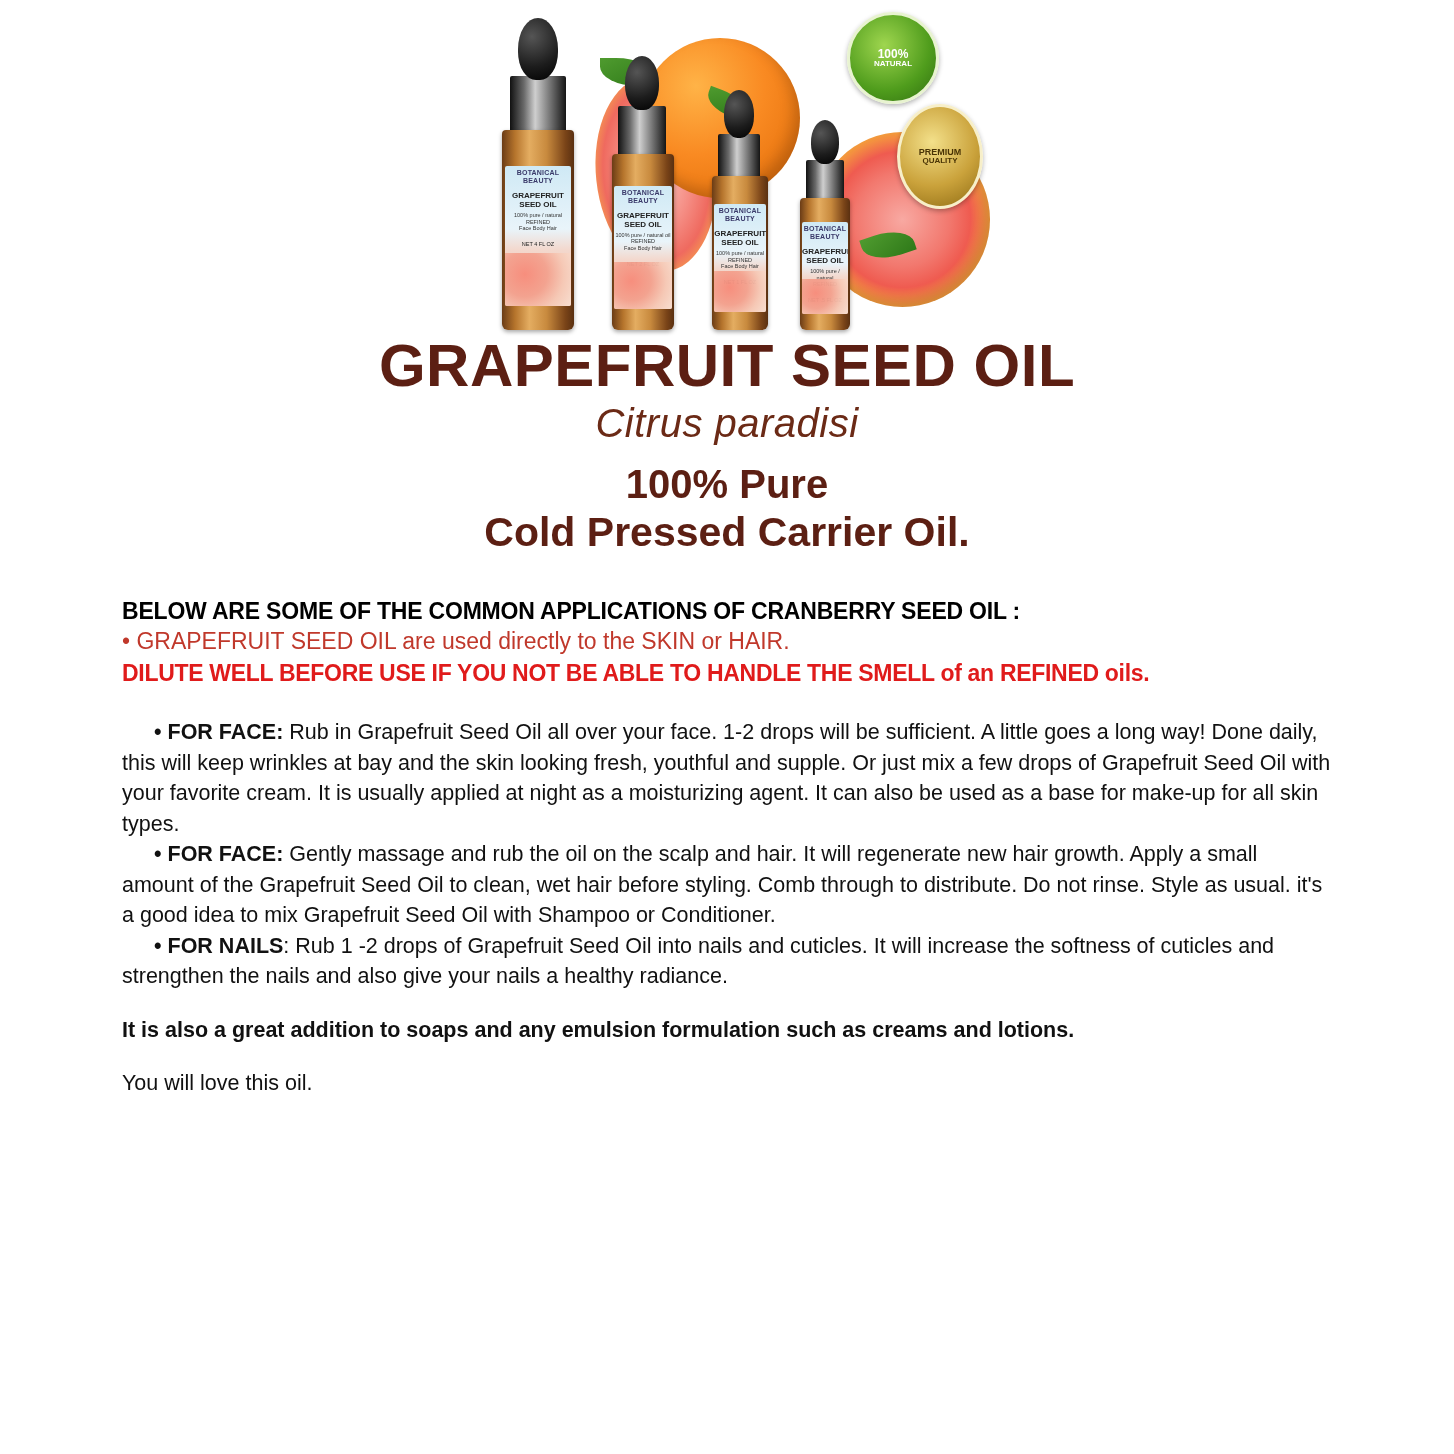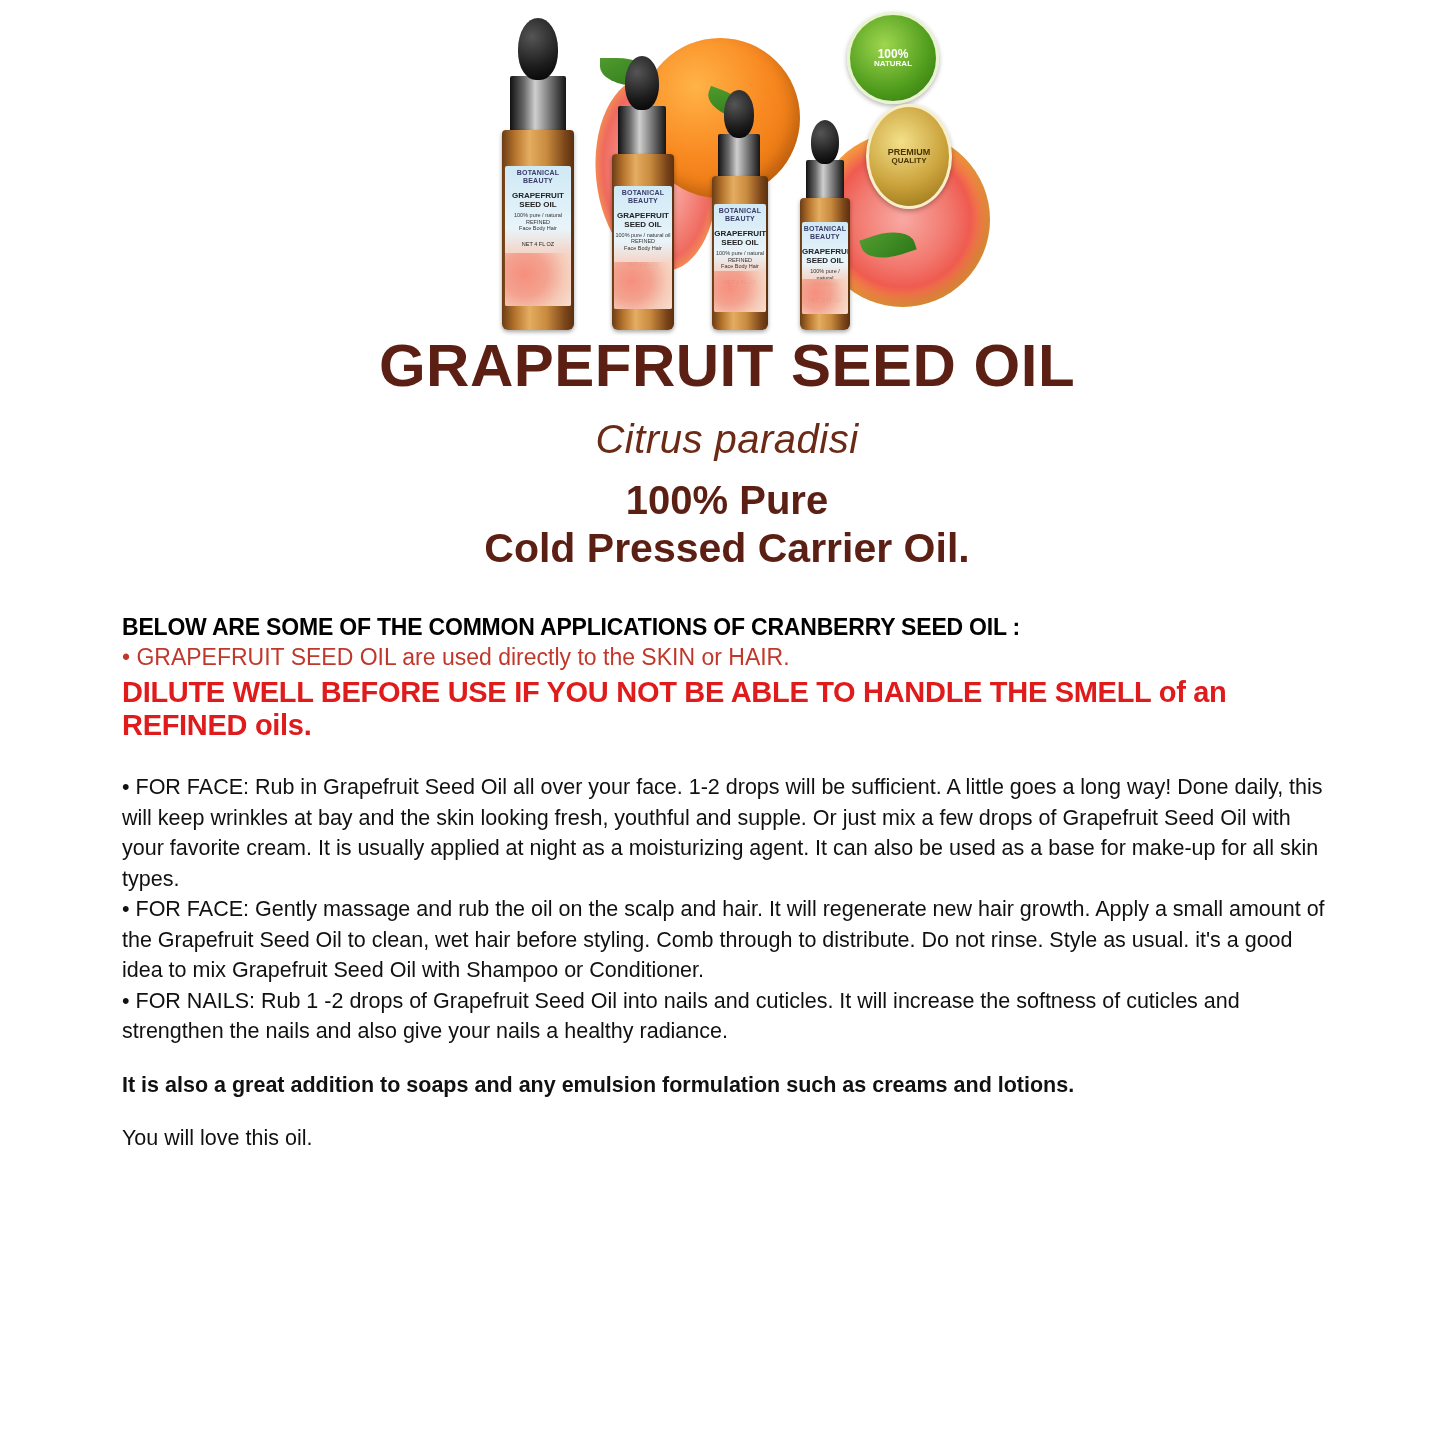--- a/index.html
+++ b/index.html
@@ -117,42 +117,42 @@
     display:flex; align-items:center; justify-content:center; flex-direction:column;
   }
   .badge-natural {
     left: 847px; top: 12px; width: 92px; height: 92px;
     background: radial-gradient(circle at 40% 35%, #9fd64f 0%, #4f9c1c 60%, #2f6d10 100%);
     border: 3px solid #e8f3d0;
     box-shadow: 0 2px 5px rgba(0,0,0,.3);
     font-size: 12px;
   }
   .badge-premium {
-    left: 866px; top: 104px; width: 86px; height: 105px;
+    left: 897px; top: 104px; width: 86px; height: 105px;
     background: radial-gradient(circle at 40% 35%, #f3e08a 0%, #caa23b 55%, #8d6a12 100%);
     border: 3px solid #f7efc9;
     box-shadow: 0 2px 5px rgba(0,0,0,.3);
     font-size: 9px; color:#4a3405;
   }
   .badge small { display:block; font-size: 8px; font-weight:bold; }
 
   
   .titles { text-align: center; margin-top: 4px; }
   .t-main {
     font-size: 60px;
     font-weight: bold;
     color: #5c1f13;
     letter-spacing: .5px;
     line-height: 1.05;
   }
   .t-latin {
     font-size: 40px;
     font-style: italic;
     color: #6b2a16;
-    margin-top: 20px;
+    margin-top: 4px;
     letter-spacing: .5px;
   }
   .t-pure {
     font-size: 40px;
     font-weight: bold;
     color: #5c1f13;
     margin-top: 16px;
   }
   .t-refined {
     font-size: 36px;
@@ -177,34 +177,34 @@
     font-weight: bold;
     color: #000;
     letter-spacing: -0.2px;
   }
   .red-line {
     font-size: 23px;
     color: #c0382b;
     margin-top: 3px;
   }
   .red-bold {
-    font-size: 29px;
+    font-size: 23px;
     font-weight: bold;
     color: #e01b1b;
     margin-top: 5px;
     letter-spacing: -0.3px;
   }
   .para {
     font-size: 21.5px;
     color: #111;
     line-height: 1.42;
     margin-top: 0;
   }
   .block { margin-top: 30px; }
-  .para b { font-weight: normal; }
+  .para b { font-weight: bold; margin-left: 32px; }
   .spacer-lg { height: 26px; }
   .closing {
     font-size: 21.5px;
     color: #111;
     font-weight: bold;
   }
   .closing2 {
     font-size: 21.5px;
     color: #111;
     margin-top: 28px;

